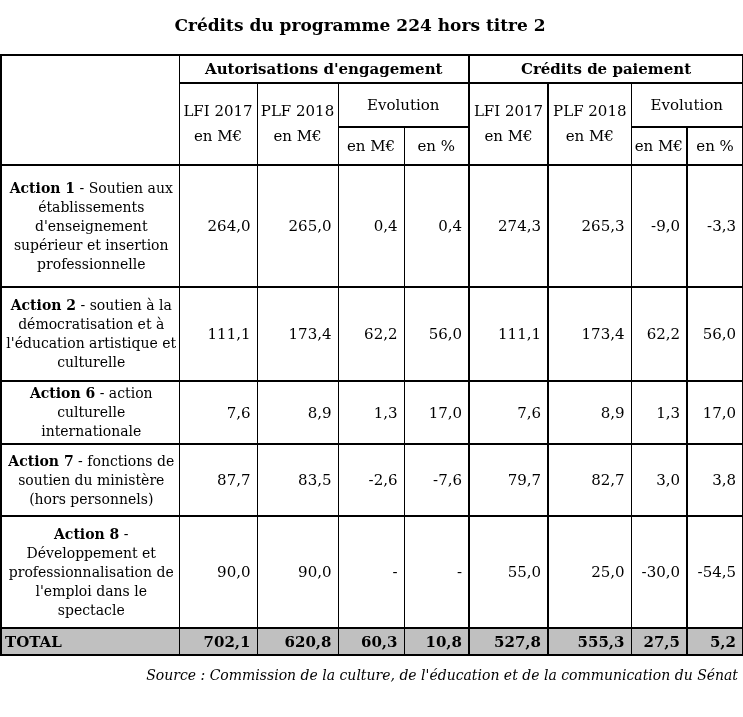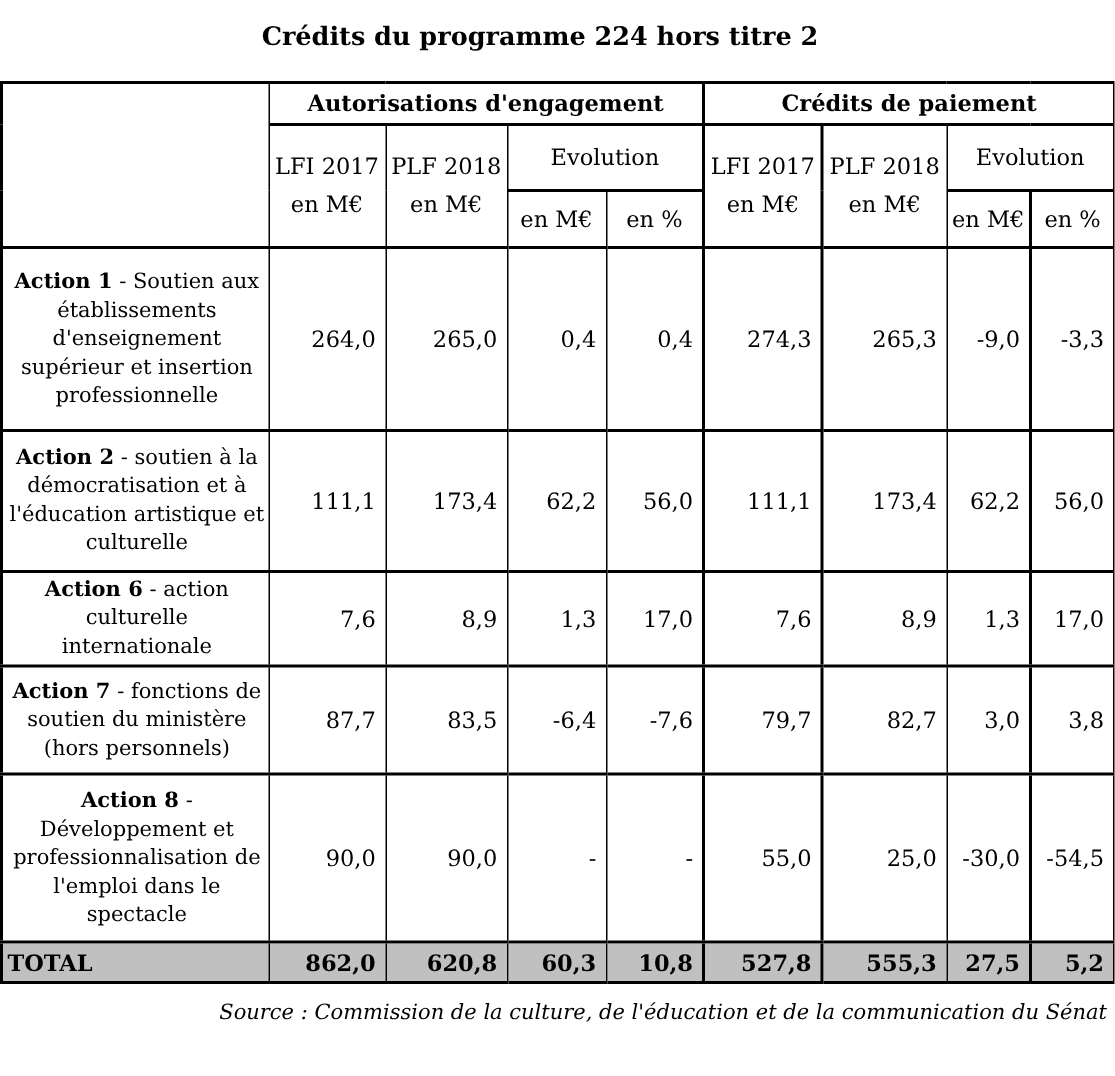--- a/index.html
+++ b/index.html
@@ -163,21 +163,21 @@
       <td class="num bL2">7,6</td>
       <td class="num bL2">8,9</td>
       <td class="num">1,3</td>
       <td class="num bL2">17,0</td>
     </tr>
 
     <tr class="r-a7">
       <td class="label"><span class="b">Action 7</span><span> - fonctions de soutien du ministère (hors personnels)</span></td>
       <td class="num">87,7</td>
       <td class="num">83,5</td>
-      <td class="num">-6,4</td>
+      <td class="num">-2,6</td>
       <td class="num">-7,6</td>
       <td class="num bL2">79,7</td>
       <td class="num bL2">82,7</td>
       <td class="num">3,0</td>
       <td class="num bL2">3,8</td>
     </tr>
 
     <tr class="r-a8">
       <td class="label"><span class="b">Action 8</span><span> - Développement et professionnalisation de l'emploi dans le spectacle</span></td>
       <td class="num">90,0</td>
@@ -185,21 +185,21 @@
       <td class="num">-</td>
       <td class="num">-</td>
       <td class="num bL2">55,0</td>
       <td class="num bL2">25,0</td>
       <td class="num">-30,0</td>
       <td class="num bL2">-54,5</td>
     </tr>
 
     <tr class="r-total">
       <td class="label-total">TOTAL</td>
-      <td class="num">862,0</td>
+      <td class="num">702,1</td>
       <td class="num">620,8</td>
       <td class="num">60,3</td>
       <td class="num">10,8</td>
       <td class="num bL2">527,8</td>
       <td class="num bL2">555,3</td>
       <td class="num">27,5</td>
       <td class="num bL2">5,2</td>
     </tr>
   </tbody>
     </table>

